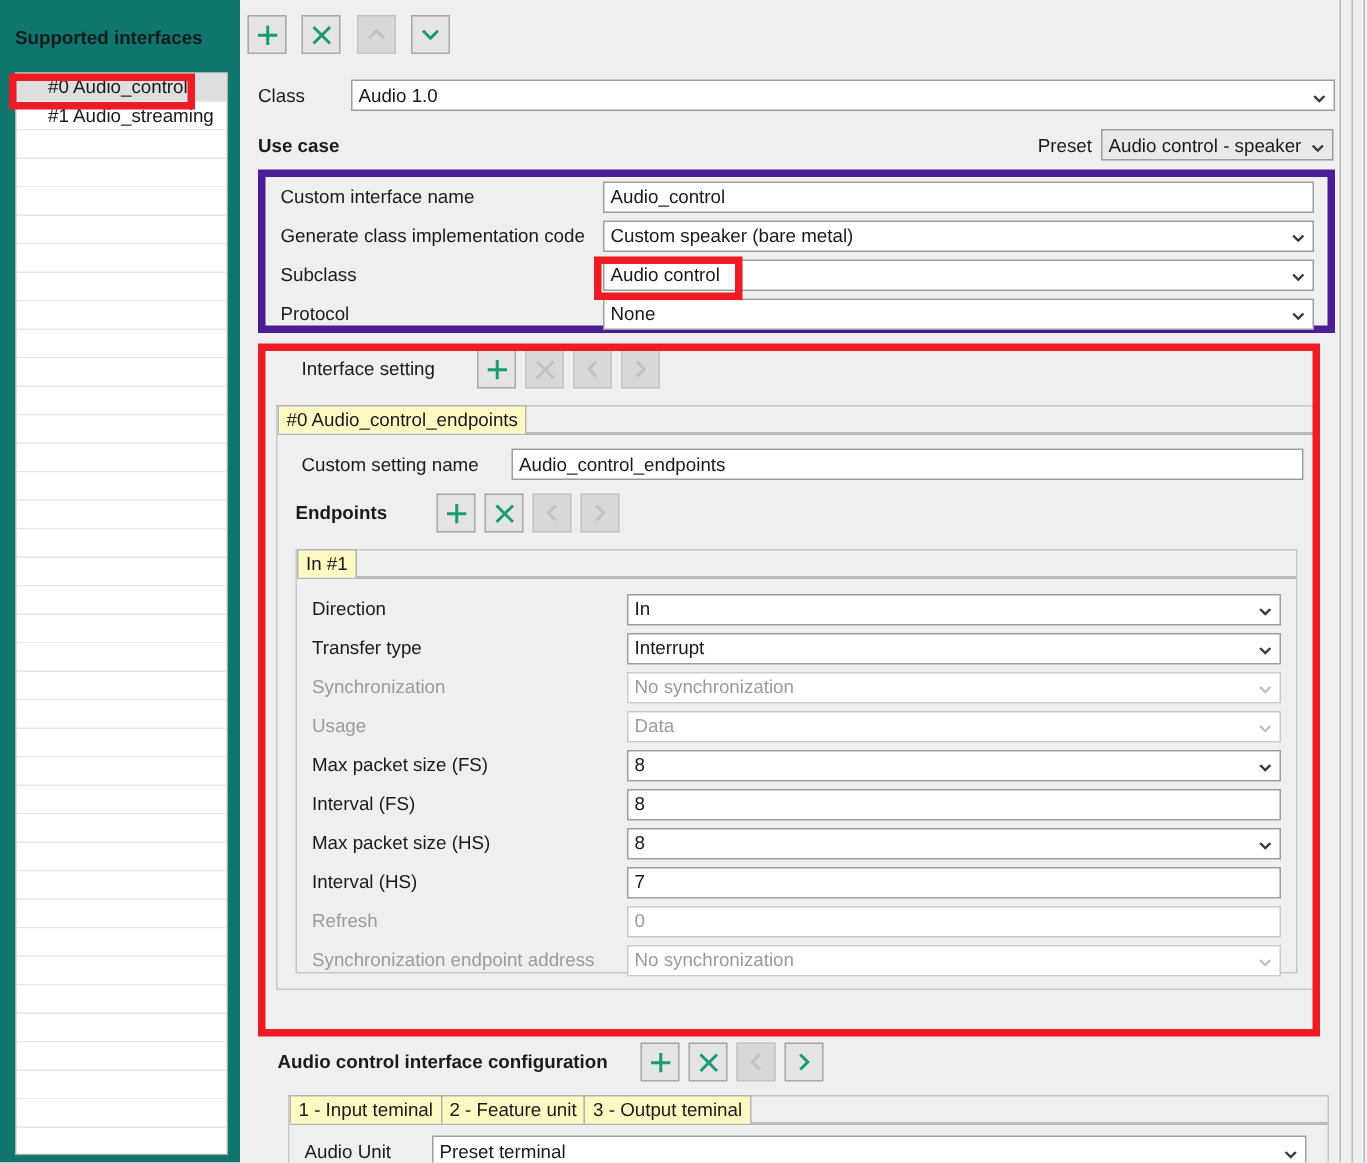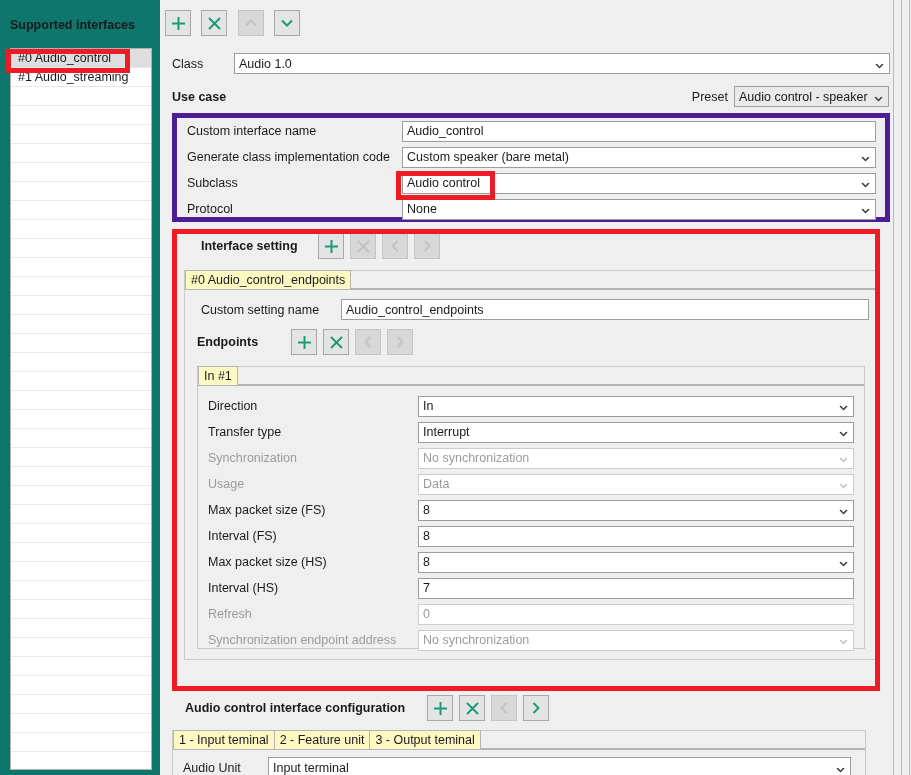--- a/index.html
+++ b/index.html
@@ -83,21 +83,21 @@
   #sidebar-title{position:absolute;left:10px;top:18px;font-weight:bold;font-size:12.5px;}
   #iflist{
     position:absolute;left:10px;top:48px;width:142px;height:722px;
     background:#ffffff;border:1px solid #b0b0b0;box-sizing:border-box;
     overflow:hidden;
   }
   .ifrow{
     height:19px;box-sizing:border-box;
     border-bottom:1px solid #e8e8e8;
     display:flex;align-items:center;
-    padding-left:7px;
+    padding-left:21px;
     font-size:12.5px;
     background:#ffffff;
   }
   .ifrow.sel{background:#dedede;}
   .ifrow.empty{}
 
   
   #main{position:absolute;left:162px;top:0;width:731px;height:775px;}
 
   #topbar{position:absolute;left:3px;top:10px;}
@@ -112,21 +112,21 @@
   #presetwrap .lbl{margin-right:6px;}
   #presetfield{width:155px;background:#e9e9e9;}
 
   #ucpanel{position:absolute;left:10px;top:113px;width:718px;height:109px;}
   .ucrow{display:flex;align-items:center;height:26px;padding-left:10px;}
   .ucrow .lbl{width:215px;}
   .ucrow .field{flex:1;margin-right:9px;}
 
   
   #ifsetting{position:absolute;left:10px;top:228px;width:718px;height:444px;}
-  #ifs-title{position:absolute;left:13px;top:11px;font-weight:bold;padding-left:16px;}
+  #ifs-title{position:absolute;left:13px;top:11px;font-weight:normal;padding-left:16px;}
   #ifs-btns{position:absolute;left:146px;top:5px;}
   #ifs-btns .tbtn{margin-right:6px;}
   #ifs-box{position:absolute;left:12px;top:42px;width:694px;height:390px;background:#efefef;border:1px solid #c8c8c8;box-sizing:border-box;}
 
   #csn-row{position:absolute;left:16px;top:28px;width:668px;display:flex;align-items:center;}
   #csn-row .lbl{width:140px;}
   #csn-field{flex:1;}
 
   #ep-title{position:absolute;left:12px;top:64px;font-weight:bold;}
   #ep-btns{position:absolute;left:106px;top:58px;}
@@ -135,21 +135,21 @@
   #ep-box{position:absolute;left:12px;top:95px;width:668px;height:283px;background:#efefef;border:1px solid #c8c8c8;box-sizing:border-box;}
   .eprow{display:flex;align-items:center;height:26px;padding-left:10px;}
   .eprow .lbl{width:210px;}
   .eprow .field{flex:1;margin-right:10px;}
 
   
   #acic{position:absolute;left:10px;top:690px;width:718px;height:85px;}
   #acic-title{position:absolute;left:13px;top:11px;font-weight:bold;}
   #acic-btns{position:absolute;left:255px;top:5px;}
   #acic-btns .tbtn{margin-right:6px;}
-  #acic-box{position:absolute;left:0;top:40px;width:694px;height:45px;background:#efefef;border:1px solid #c8c8c8;border-bottom:none;box-sizing:border-box;}
+  #acic-box{position:absolute;left:20px;top:40px;width:694px;height:45px;background:#efefef;border:1px solid #c8c8c8;border-bottom:none;box-sizing:border-box;}
   #au-row{position:absolute;left:10px;top:26px;width:668px;display:flex;align-items:center;}
   #au-row .lbl{width:85px;}
   #au-field{flex:1;}
 
   
   .vline{position:absolute;top:0;width:1px;height:775px;background:#b8b8b8;}
 
   
   .redbox{position:absolute;border:5px solid #ed1c24;box-sizing:border-box;pointer-events:none;}
 </style>
@@ -470,21 +470,21 @@
             <span>2 - Feature unit</span>
           </div>
           <div class="tab">
             <span>3 - Output teminal</span>
           </div>
           <div class="tabfill"></div>
         </div>
       <div id="au-row">
         <span class="lbl">Audio Unit</span>
         <div id="au-field" class="field">
-          <span>Input terminal</span>
+          <span>Preset terminal</span>
           <span class="arrow">
             <svg class="caret" viewBox="0 0 9 6">
                 <path d="M0.5 1 L4.5 5 L8.5 1 L7.3 0 L4.5 2.9 L1.7 0 Z"></path>
               </svg>
           </span>
         </div>
       </div>
     </div>
   </div>
 </div>

